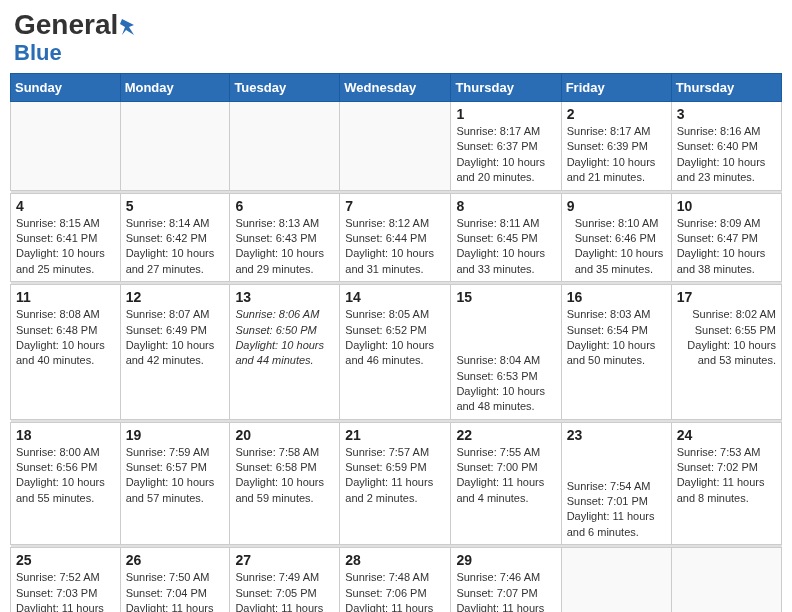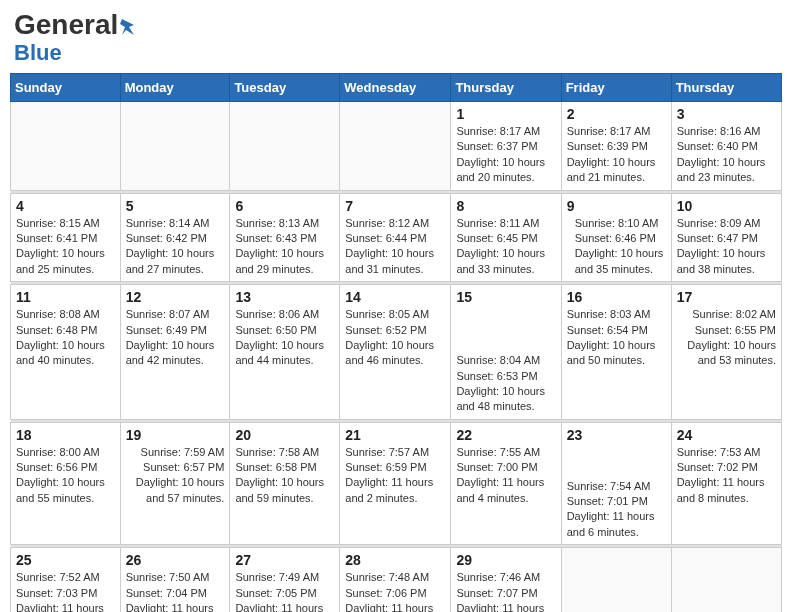--- a/index.html
+++ b/index.html
@@ -198,21 +198,21 @@
         </td>
         <td>
           <span class="day-num">12</span>
           <div class="day-info" style="white-space: pre-line;">Sunrise: 8:07 AM
 Sunset: 6:49 PM
 Daylight: 10 hours
 and 42 minutes.</div>
         </td>
         <td>
           <span class="day-num">13</span>
-          <div class="day-info" style="white-space: pre-line;">Sunrise: 8:06 AM
+          <div class="day-info" style="white-space: pre-line; font-style: italic;">Sunrise: 8:06 AM
 Sunset: 6:50 PM
 Daylight: 10 hours
 and 44 minutes.</div>
         </td>
         <td>
           <span class="day-num">14</span>
           <div class="day-info" style="white-space: pre-line;">Sunrise: 8:05 AM
 Sunset: 6:52 PM
 Daylight: 10 hours
 and 46 minutes.</div>
@@ -251,21 +251,21 @@
       <tr>
         <td>
           <span class="day-num">18</span>
           <div class="day-info" style="white-space: pre-line;">Sunrise: 8:00 AM
 Sunset: 6:56 PM
 Daylight: 10 hours
 and 55 minutes.</div>
         </td>
         <td>
           <span class="day-num">19</span>
-          <div class="day-info" style="white-space: pre-line; text-align: right;">Sunrise: 7:59 AM
+          <div class="day-info" style="white-space: pre-line;">Sunrise: 7:59 AM
 Sunset: 6:57 PM
 Daylight: 10 hours
 and 57 minutes.</div>
         </td>
         <td>
           <span class="day-num">20</span>
           <div class="day-info" style="white-space: pre-line;">Sunrise: 7:58 AM
 Sunset: 6:58 PM
 Daylight: 10 hours
 and 59 minutes.</div>

